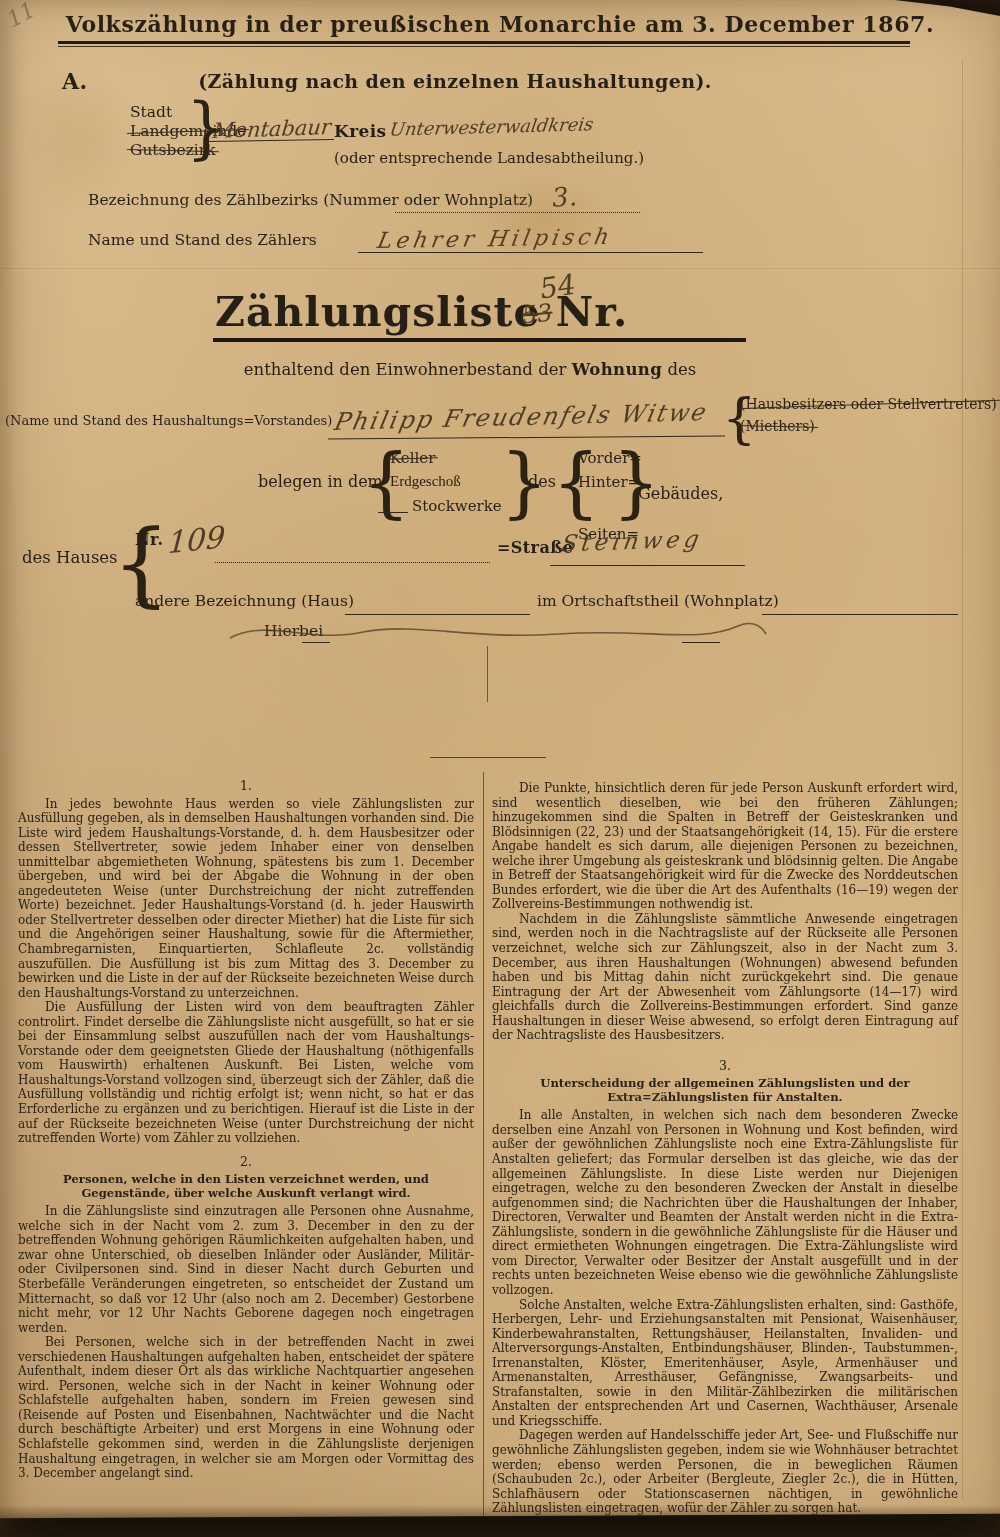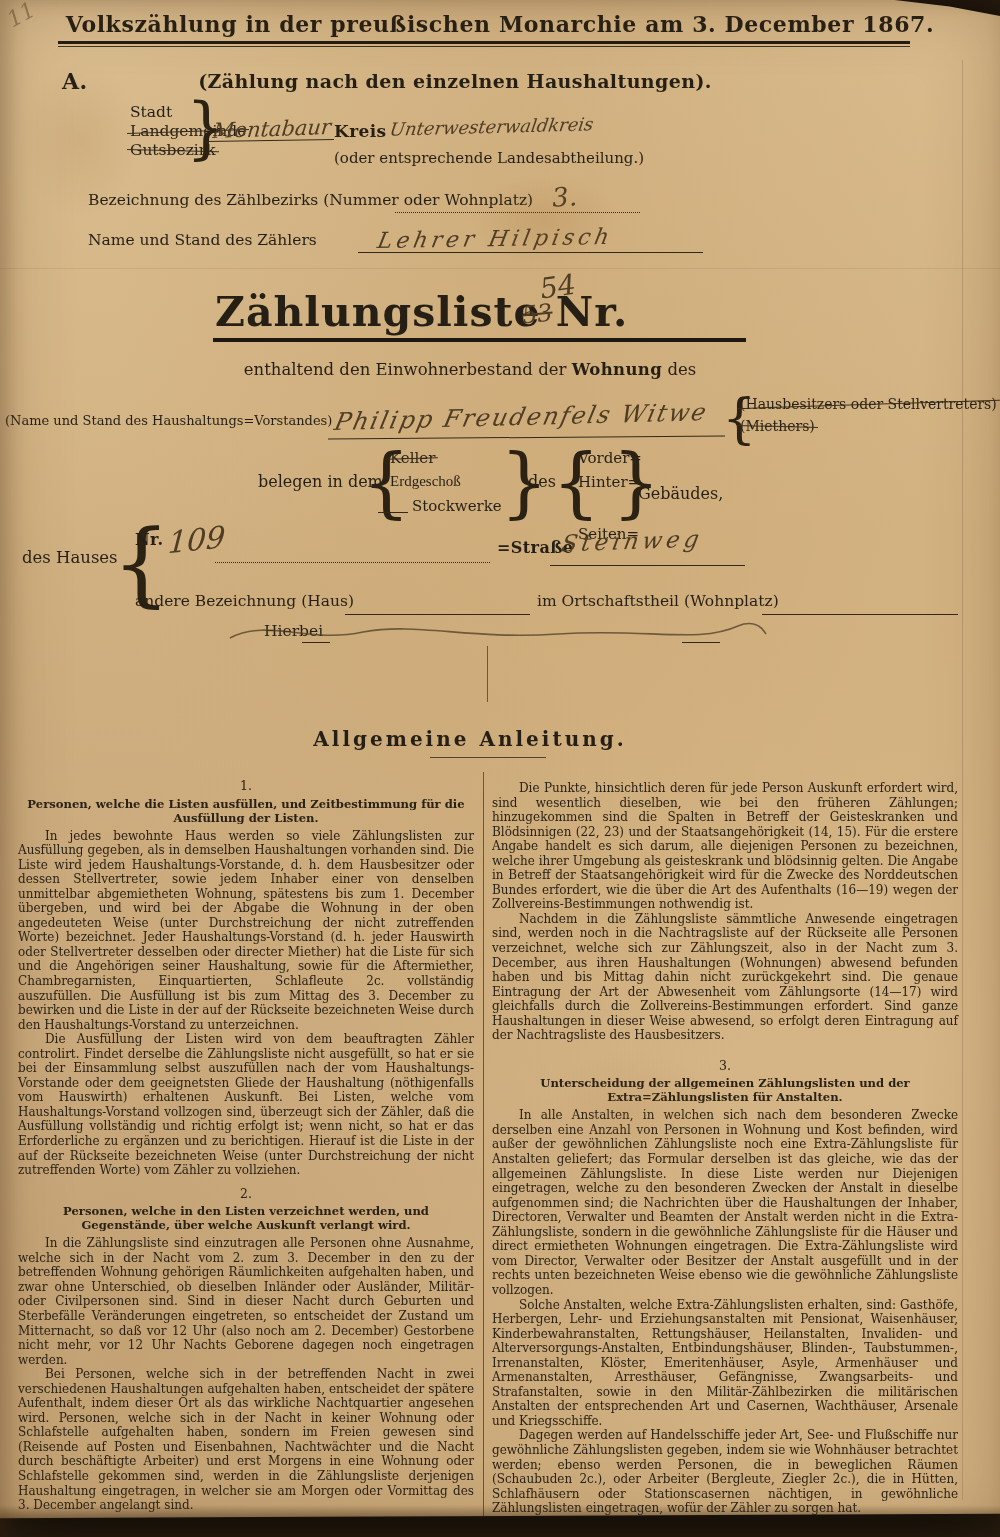--- a/index.html
+++ b/index.html
@@ -125,28 +125,26 @@
   <div class="fline" style="left:302px;top:642px;width:28px;"></div>
   <div class="fline" style="left:682px;top:642px;width:38px;"></div>
   <svg class="abs" width="540" height="34" viewBox="0 0 540 34" style="left:228px;top:614px;overflow:visible;">
     <path d="M2,24 C40,4 80,30 135,18 C190,8 240,26 330,20 C420,14 470,30 510,12 C522,7 532,10 538,20" fill="none" stroke="#4e3c24" stroke-width="1.6" opacity=".75"></path>
   </svg>
 
   <div class="divider" style="left:487px;top:646px;height:56px;"></div>
 
   <div class="abs" style="left:0;top:268px;width:1000px;height:1px;background:rgba(120,90,55,.14);"></div>
 
-  <div class="abs fraktur" style="left:0;right:60px;top:727px;text-align:center;font-size:20px;letter-spacing:3px;">Allgemeine Anleitung.</div>
   <div class="abs" style="left:430px;top:757px;width:116px;height:1.4px;background:#33291b;opacity:.8;"></div>
 
   <div class="divider" style="left:483px;top:772px;height:744px;"></div>
 
   <div class="col" style="left:18px;width:456px;">
     <p class="sec-no" style="margin-top:0;">1.</p>
-    <p class="sec-head">Personen, welche die Listen ausfüllen, und Zeitbestimmung für die Ausfüllung der Listen.</p>
     <p>In jedes bewohnte Haus werden so viele Zählungslisten zur Ausfüllung gegeben, als in demselben Haushaltungen vorhanden sind. Die Liste wird jedem Haushaltungs-Vorstande, d. h. dem Hausbesitzer oder dessen Stellvertreter, sowie jedem Inhaber einer von denselben unmittelbar abgemietheten Wohnung, spätestens bis zum 1. December übergeben, und wird bei der Abgabe die Wohnung in der oben angedeuteten Weise (unter Durchstreichung der nicht zutreffenden Worte) bezeichnet. Jeder Haushaltungs-Vorstand (d. h. jeder Hauswirth oder Stellvertreter desselben oder directer Miether) hat die Liste für sich und die Angehörigen seiner Haushaltung, sowie für die Aftermiether, Chambregarnisten, Einquartierten, Schlafleute 2c. vollständig auszufüllen. Die Ausfüllung ist bis zum Mittag des 3. December zu bewirken und die Liste in der auf der Rückseite bezeichneten Weise durch den Haushaltungs-Vorstand zu unterzeichnen.</p>
     <p>Die Ausfüllung der Listen wird von dem beauftragten Zähler controlirt. Findet derselbe die Zählungsliste nicht ausgefüllt, so hat er sie bei der Einsammlung selbst auszufüllen nach der vom Haushaltungs-Vorstande oder dem geeignetsten Gliede der Haushaltung (nöthigenfalls vom Hauswirth) erhaltenen Auskunft. Bei Listen, welche vom Haushaltungs-Vorstand vollzogen sind, überzeugt sich der Zähler, daß die Ausfüllung vollständig und richtig erfolgt ist; wenn nicht, so hat er das Erforderliche zu ergänzen und zu berichtigen. Hierauf ist die Liste in der auf der Rückseite bezeichneten Weise (unter Durchstreichung der nicht zutreffenden Worte) vom Zähler zu vollziehen.</p>
     <p class="sec-no">2.</p>
     <p class="sec-head">Personen, welche in den Listen verzeichnet werden, und Gegenstände, über welche Auskunft verlangt wird.</p>
     <p>In die Zählungsliste sind einzutragen alle Personen ohne Ausnahme, welche sich in der Nacht vom 2. zum 3. December in den zu der betreffenden Wohnung gehörigen Räumlichkeiten aufgehalten haben, und zwar ohne Unterschied, ob dieselben Inländer oder Ausländer, Militär- oder Civilpersonen sind. Sind in dieser Nacht durch Geburten und Sterbefälle Veränderungen eingetreten, so entscheidet der Zustand um Mitternacht, so daß vor 12 Uhr (also noch am 2. December) Gestorbene nicht mehr, vor 12 Uhr Nachts Geborene dagegen noch eingetragen werden.</p>
     <p>Bei Personen, welche sich in der betreffenden Nacht in zwei verschiedenen Haushaltungen aufgehalten haben, entscheidet der spätere Aufenthalt, indem dieser Ort als das wirkliche Nachtquartier angesehen wird. Personen, welche sich in der Nacht in keiner Wohnung oder Schlafstelle aufgehalten haben, sondern im Freien gewesen sind (Reisende auf Posten und Eisenbahnen, Nachtwächter und die Nacht durch beschäftigte Arbeiter) und erst Morgens in eine Wohnung oder Schlafstelle gekommen sind, werden in die Zählungsliste derjenigen Haushaltung eingetragen, in welcher sie am Morgen oder Vormittag des 3. December angelangt sind.</p>
   </div>
 
   <div class="col" style="left:492px;width:466px;">
     <p style="margin-top:2px;">Die Punkte, hinsichtlich deren für jede Person Auskunft erfordert wird, sind wesentlich dieselben, wie bei den früheren Zählungen; hinzugekommen sind die Spalten in Betreff der Geisteskranken und Blödsinnigen (22, 23) und der Staatsangehörigkeit (14, 15). Für die erstere Angabe handelt es sich darum, alle diejenigen Personen zu bezeichnen, welche ihrer Umgebung als geisteskrank und blödsinnig gelten. Die Angabe in Betreff der Staatsangehörigkeit wird für die Zwecke des Norddeutschen Bundes erfordert, wie die über die Art des Aufenthalts (16—19) wegen der Zollvereins-Bestimmungen nothwendig ist.</p>

